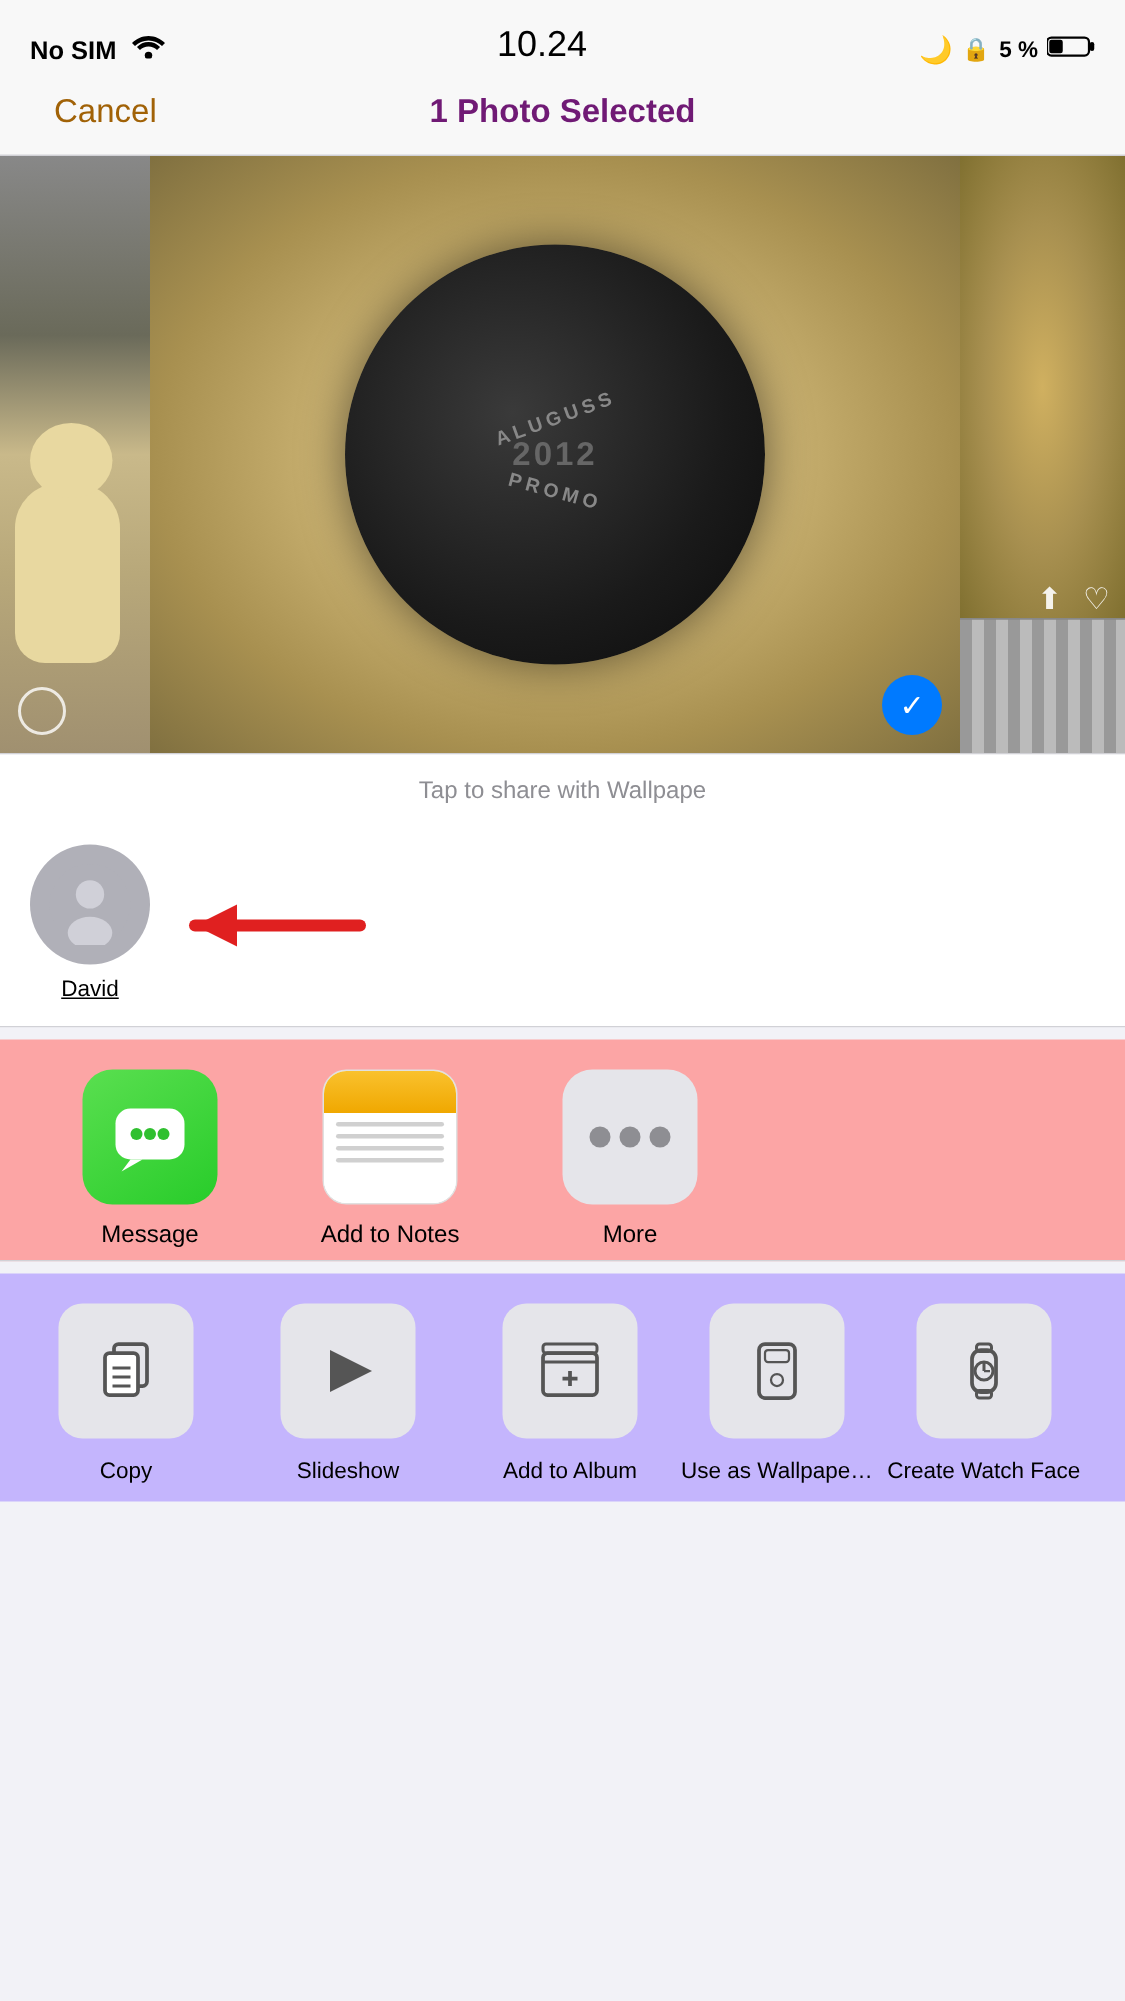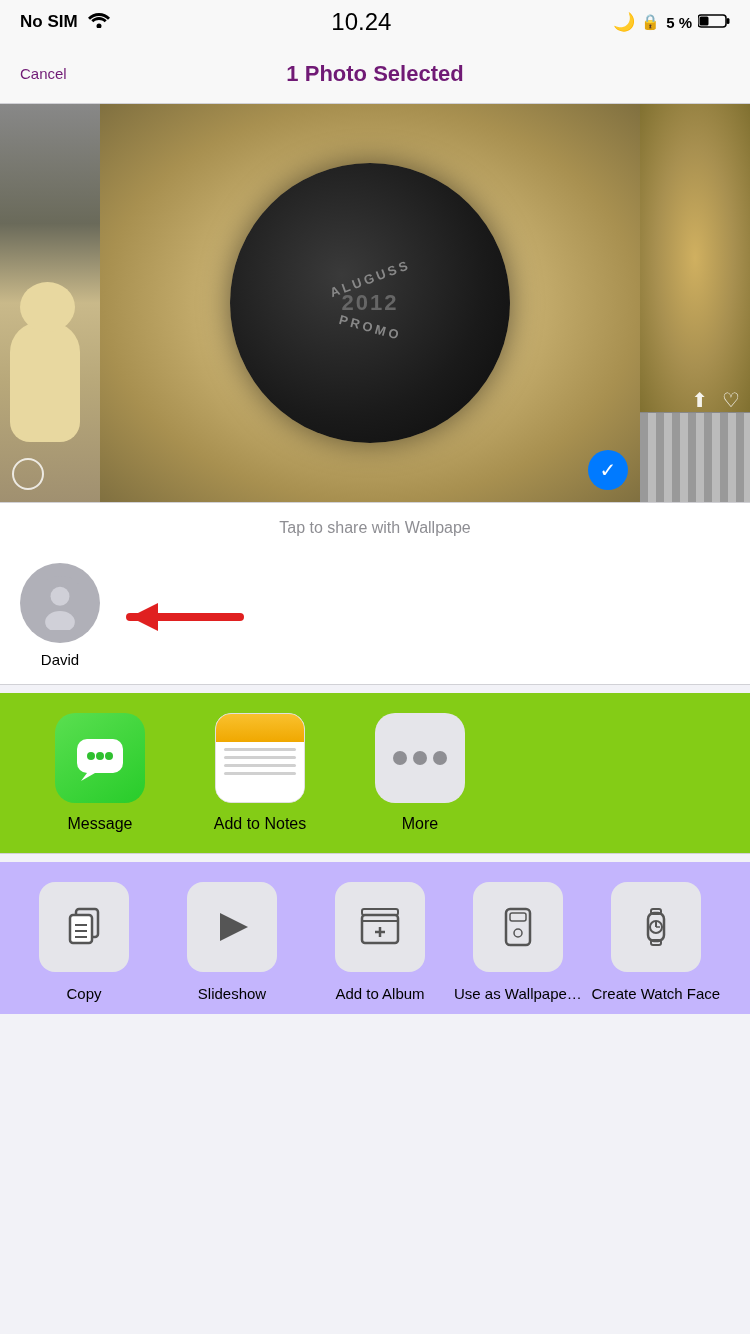--- a/index.html
+++ b/index.html
@@ -11,21 +11,21 @@
       font-family: -apple-system, 'Helvetica Neue', Arial, sans-serif;
       overflow-x: hidden;
     }
 
     
     .status-bar {
       width: 750px;
       height: 44px;
       background: #f8f8f8;
       display: flex;
-      align-items: center;
+      align-items: flex-end;
       justify-content: space-between;
       padding: 0 20px;
       font-size: 17px;
       font-weight: 600;
     }
     .status-left { display: flex; align-items: center; gap: 10px; }
     .status-right { display: flex; align-items: center; gap: 6px; font-size: 15px; }
 
     
     .nav-bar {
@@ -33,23 +33,23 @@
       height: 60px;
       background: #f8f8f8;
       display: flex;
       align-items: center;
       justify-content: center;
       border-bottom: 1px solid #d1d1d6;
       position: relative;
     }
     .nav-cancel {
       position: absolute;
-      left: 20px;
-      color: #701a75;
-      font-size: 15px;
+      left: 36px;
+      color: #a16207;
+      font-size: 22px;
       font-weight: 400;
       cursor: pointer;
     }
     .nav-title {
       font-size: 22px;
       font-weight: 600;
       color: #701a75;
     }
 
     
@@ -218,23 +218,23 @@
       height: 54px;
     }
     .contact-name {
       font-size: 15px;
       color: #000;
       text-align: center;
     }
 
     
     .apps-section {
-      background: #84cc16;
+      background: #fca5a5;
       border-bottom: 1px solid #d1d1d6;
-      padding: 20px 0 20px;
+      padding: 20px 0 7px;
     }
     .apps-row {
       display: flex;
       gap: 0;
       padding: 0 20px;
     }
     .app-item {
       display: flex;
       flex-direction: column;
       align-items: center;
@@ -402,21 +402,21 @@
       <span style="color:white;font-size:20px;opacity:0.9;">♡</span>
     </div>
   </div>
 </div>
 
 <div style="height:1px;background:#d1d1d6;"></div>
 
 <div class="airdrop-section">
   <div class="airdrop-hint">Tap to share with Wallpape</div>
   <div class="airdrop-contacts">
-    <div style="position:relative;display:flex;align-items:center;">
+    <div style="position:relative;display:flex;align-items:center;text-decoration:underline;">
       <div class="contact-item">
         <div class="contact-avatar">
 
           <svg viewBox="0 0 80 80" width="80" height="80">
             <circle cx="40" cy="40" r="40" fill="#b0b0b8"></circle>
             <circle cx="40" cy="30" r="14" fill="#d0d0d8"></circle>
             <ellipse cx="40" cy="68" rx="22" ry="16" fill="#d0d0d8"></ellipse>
           </svg>
         </div>
         <span class="contact-name">David</span>

